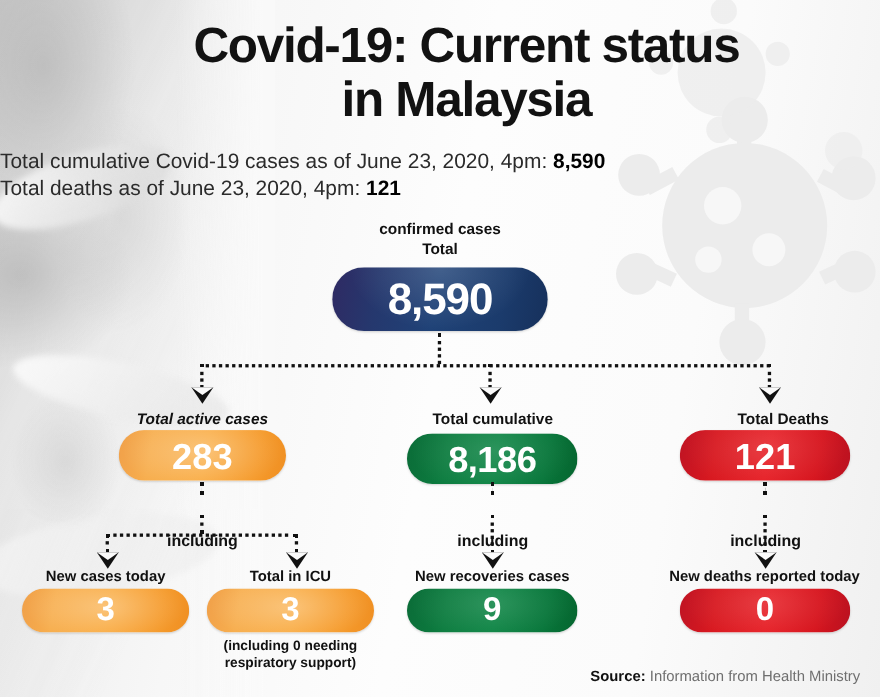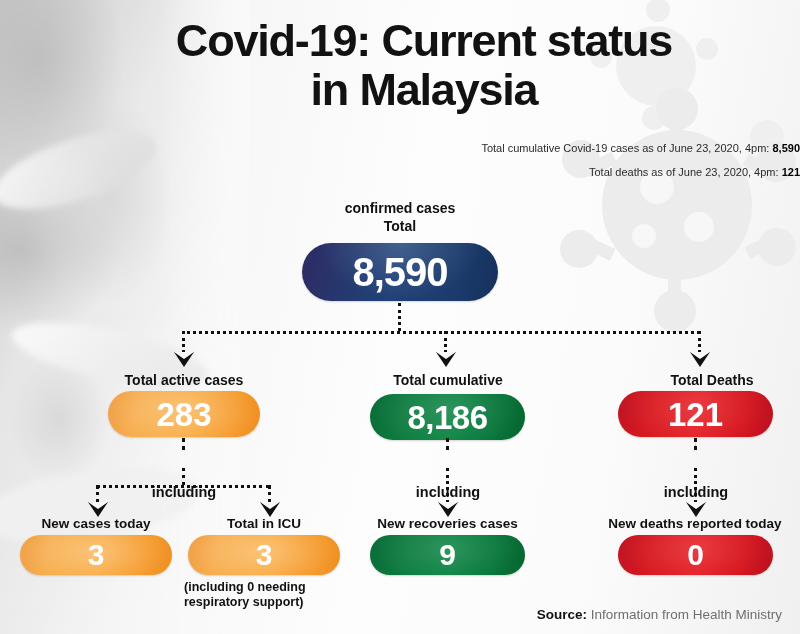--- a/index.html
+++ b/index.html
@@ -59,22 +59,22 @@
     text-align:center;
     font-size:45px;line-height:49px;
     font-weight:bold;
     letter-spacing:-1.2px;
     color:#121212;
     font-family:"Liberation Sans", sans-serif;
     padding-left:48px;
   }
   .subtitle{
     position:absolute;left:0;right:0;top:136px;
-    text-align:right;
-    font-size:11px;line-height:24px;
+    text-align:left;
+    font-size:19px;line-height:24px;
     color:#2b2b2b;
   }
   .subtitle b{font-weight:bold;color:#000;}
 
   
   .caption{
     position:absolute;text-align:center;
     font-size:14px;font-weight:bold;color:#111;
     white-space:nowrap;
   }
@@ -103,21 +103,21 @@
       radial-gradient(ellipse 70% 130% at 50% 35%, rgba(255,255,255,.14), rgba(255,255,255,0) 68%),
       linear-gradient(100deg,#0b6c38 0%,#0c7c3f 24%,#0a8342 52%,#07763a 80%,#06652f 100%);
   }
   .pill-red{
     background:
       radial-gradient(ellipse 70% 130% at 50% 35%, rgba(255,255,255,.14), rgba(255,255,255,0) 68%),
       linear-gradient(100deg,#bf1424 0%,#d8181f 22%,#e61c23 52%,#d6141d 80%,#b91221 100%);
   }
 
   .note{
-    position:absolute;text-align:left;
+    position:absolute;text-align:center;
     font-size:12.5px;line-height:15px;font-weight:bold;color:#111;
   }
   .including{
     position:absolute;text-align:center;
     font-size:14.5px;font-weight:bold;color:#111;margin-top:34px;
   }
 
   
   .v-dot{
     position:absolute;width:0;
@@ -214,21 +214,21 @@
 
   <div class="v-dot" style="left:398px;top:303px;height:28px;"></div>
   <div class="h-dot" style="left:182px;top:331px;width:518px;"></div>
   <div class="v-dot" style="left:182px;top:331px;height:22px;"></div>
   <div class="v-dot" style="left:444px;top:331px;height:22px;"></div>
   <div class="v-dot" style="left:698px;top:331px;height:22px;"></div>
   <div class="arrow" style="left:174px;top:352px;"></div>
   <div class="arrow" style="left:436px;top:352px;"></div>
   <div class="arrow" style="left:690px;top:352px;"></div>
 
-  <div class="caption" style="left:104px;top:372px;width:160px;">Total active cases</div>
+  <div class="caption" style="left:104px;top:372px;width:160px;font-style:italic;">Total active cases</div>
   <div class="pill pill-orange" style="left:108px;top:391px;width:152px;height:46px;">
     <span style="font-size:33px;">283</span>
   </div>
   <div class="v-dot" style="left:182px;top:438px;height:12px;"></div>
   <div class="including" style="left:104px;top:450px;width:160px;">including</div>
 
   <div class="caption" style="left:368px;top:372px;width:160px;">Total cumulative</div>
   <div class="pill pill-green" style="left:370px;top:394px;width:155px;height:46px;">
     <span style="font-size:33px;letter-spacing:-.5px;">8,186</span>
   </div>

